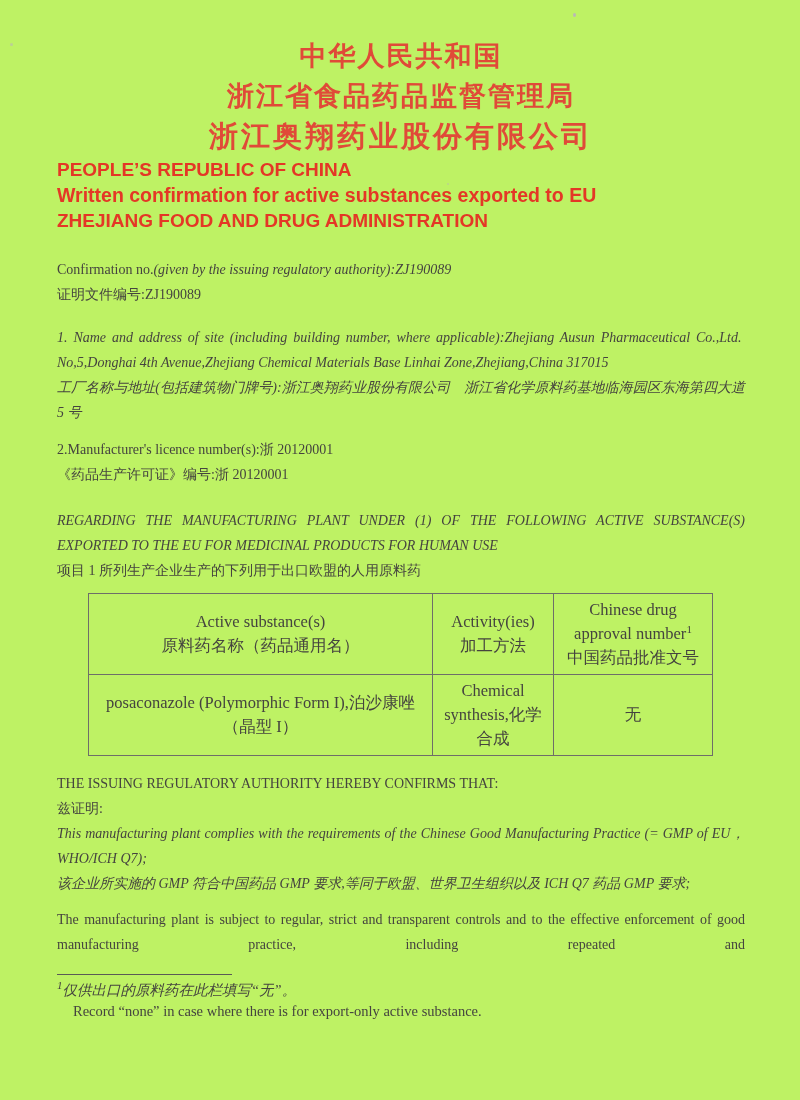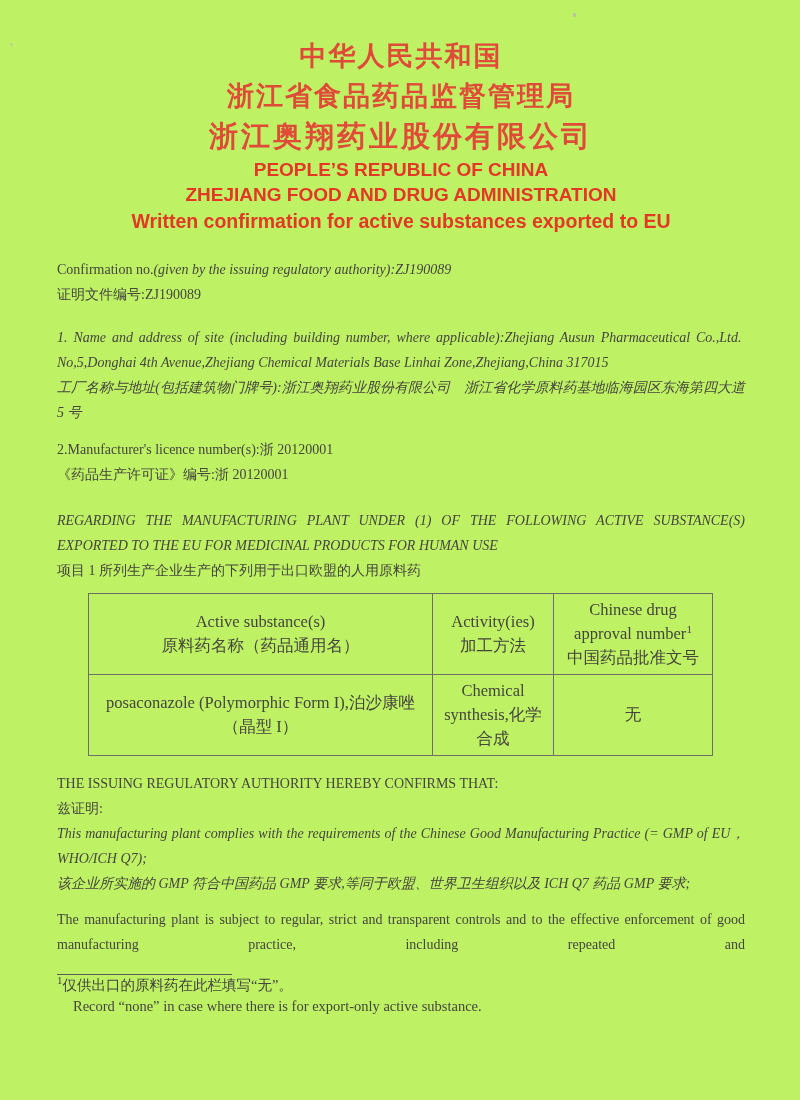--- a/index.html
+++ b/index.html
@@ -16,21 +16,21 @@
     color:var(--ink);
     box-sizing:border-box;
   }
   .inner{padding:36px 55px 0 57px;}
 
   
   .t-cn{text-align:center;font-weight:700;color:var(--red-cn);}
   .t-cn-1,.t-cn-2{font-size:27px;line-height:40px;letter-spacing:2px;}
   .t-cn-3{font-size:29px;line-height:41px;letter-spacing:3px;}
   .t-en{
-    text-align:center;font-weight:700;color:var(--red-en);
+    text-align:left;font-weight:700;color:var(--red-en);
     font-family:"Liberation Sans","DejaVu Sans",sans-serif;
   }
   .t-en-1{font-size:19px;line-height:25px;}
   .t-en-2{font-size:19px;line-height:26px;}
   .t-en-3{font-size:19.5px;line-height:26px;}
 
   
   p{margin:0;font-size:14px;line-height:25px;color:var(--ink);}
   .just{text-align:justify;font-style:italic;}
   .just-all{text-align:justify;text-align-last:justify;}
@@ -57,21 +57,21 @@
   .col-substance{width:344px;}
   .col-activity{width:121px;}
   .col-approval{width:159px;}
   tr.hdr td{height:64px;}
   tr.bodyrow td{height:72px;}
   sup{font-size:11px;line-height:0;}
 
   
   .footnote{margin-top:17px;}
   .fn-sep{width:175px;height:0;border-top:1.5px solid #5a5a56;}
-  .fn-cn{font-size:14.5px;line-height:21px;}
+  .fn-cn{font-size:14.5px;line-height:21px;margin-top:5px;font-style:italic;}
   .fn-en{font-size:14.5px;line-height:21px;padding-left:16px;}
 
   
   .speck{position:absolute;border-radius:50%;background:#b9b9b6;}
   .speck-1{left:573px;top:13px;width:3px;height:4px;}
   .speck-2{left:10px;top:43px;width:3px;height:3px;opacity:.6;}
   .speck-3{left:447px;top:183px;width:2px;height:2px;opacity:.5;}
 </style>
 </head>
 <body>
@@ -81,22 +81,22 @@
   <span class="speck speck-2"></span>
   <span class="speck speck-3"></span>
 
   <div class="inner">
 
     <div>
       <div class="t-cn t-cn-1">中华人民共和国</div>
       <div class="t-cn t-cn-2">浙江省食品药品监督管理局</div>
       <div class="t-cn t-cn-3">浙江奥翔药业股份有限公司</div>
       <div class="t-en t-en-1">PEOPLE’S REPUBLIC OF CHINA</div>
+      <div class="t-en t-en-3">Written confirmation for active substances exported to EU</div>
       <div class="t-en t-en-2">ZHEJIANG FOOD AND DRUG ADMINISTRATION</div>
-      <div class="t-en t-en-3">Written confirmation for active substances exported to EU</div>
     </div>
 
     <div class="confirmation">
       <p><span>Confirmation no.</span><span class="ital">(given by the issuing regulatory authority):ZJ190089</span></p>
       <p>证明文件编号:ZJ190089</p>
     </div>
 
     <div class="site">
       <p class="just">1. Name and address of site (including building number, where applicable):Zhejiang Ausun Pharmaceutical Co.,Ltd.&nbsp; No,5,Donghai 4th Avenue,Zhejiang Chemical Materials Base Linhai Zone,Zhejiang,China 317015</p>
       <p class="just">工厂名称与地址(包括建筑物门牌号):浙江奥翔药业股份有限公司　浙江省化学原料药基地临海园区东海第四大道 5 号</p>

